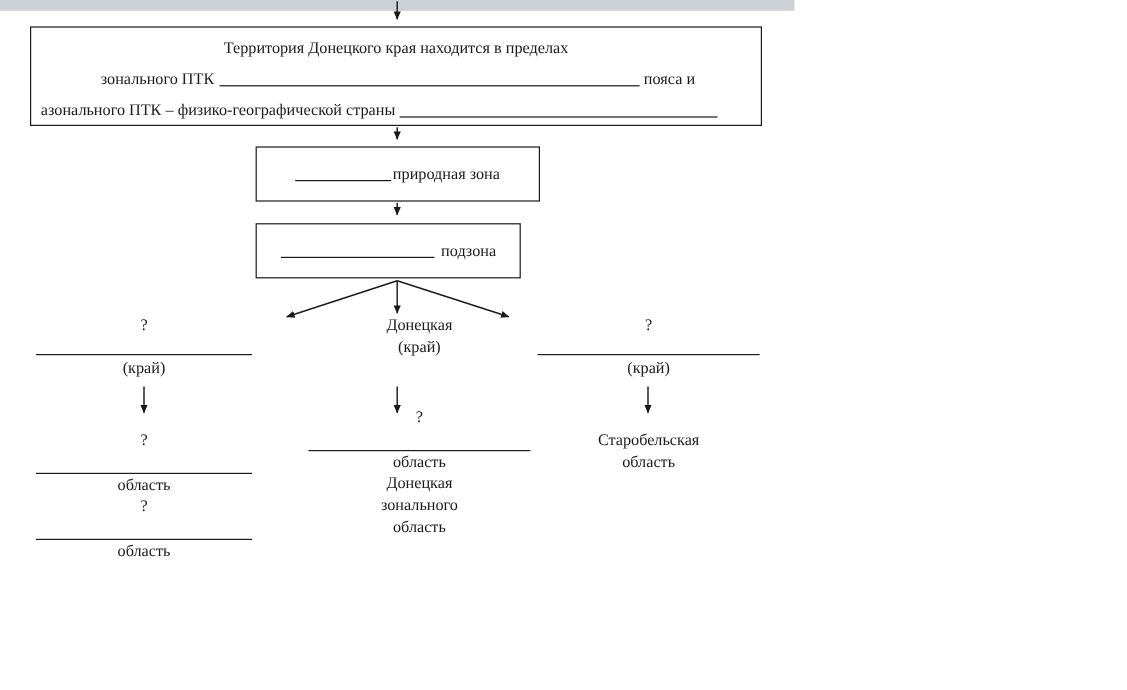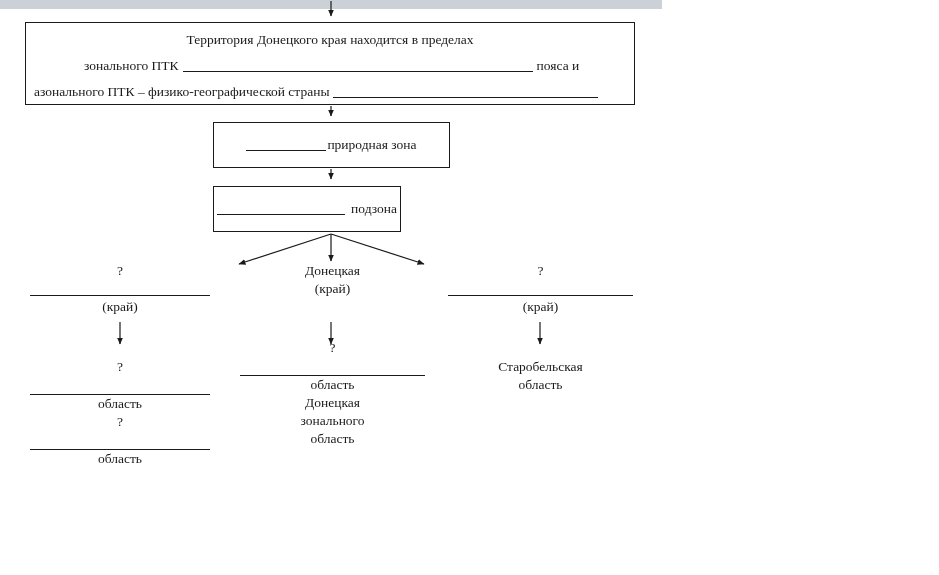--- a/index.html
+++ b/index.html
@@ -34,38 +34,38 @@
   .box.intro { left: 25px; top: 22px; width: 610px; height: 83px; padding-top: 4px; }
   .box.intro .line { line-height: 26px; white-space: nowrap; }
   .box.intro .center { text-align: center; }
   .box.intro .l2 { padding: 0 40px 0 58px; }
   .box.intro .l3 { padding: 0 12px 0 8px; }
   .box.small {
     display: flex; align-items: center; justify-content: center;
     white-space: nowrap;
   }
   .box.zone    { left: 213px; top: 122px; width: 237px; height: 46px; }
-  .box.subzone { left: 213px; top: 186px; width: 188px; height: 46px; }
+  .box.subzone { left: 213px; top: 186px; width: 221px; height: 46px; }
   .blank {
     display: inline-block;
     height: 1px;
     border-bottom: 1px solid var(--border-color, #1a1a1a);
     vertical-align: -2px;
     margin: 0 4px;
   }
   .blank.tight { margin: 0 1px 0 0; }
   .gap { margin-left: 5px; }
   .col {
     position: absolute;
     top: 262px;
     text-align: center;
     white-space: nowrap;
   }
   .col.left   { left: 30px;  width: 180px; }
-  .col.middle { left: 240px; width: 185px; }
+  .col.middle { left: 257px; width: 185px; }
   .col.right  { left: 448px; width: 185px; }
   .t { height: 18px; line-height: 18px; }
   .uline { height: 15px; border-bottom: 1px solid var(--border-color, #1a1a1a); }
   .uline.m4 { height: 14px; margin-top: 4px; }
   .mt2 { margin-top: 2px; }
   .sp41 { height: 41px; }
   .sp42 { height: 42px; }
 </style>
 </head>
 <body>

